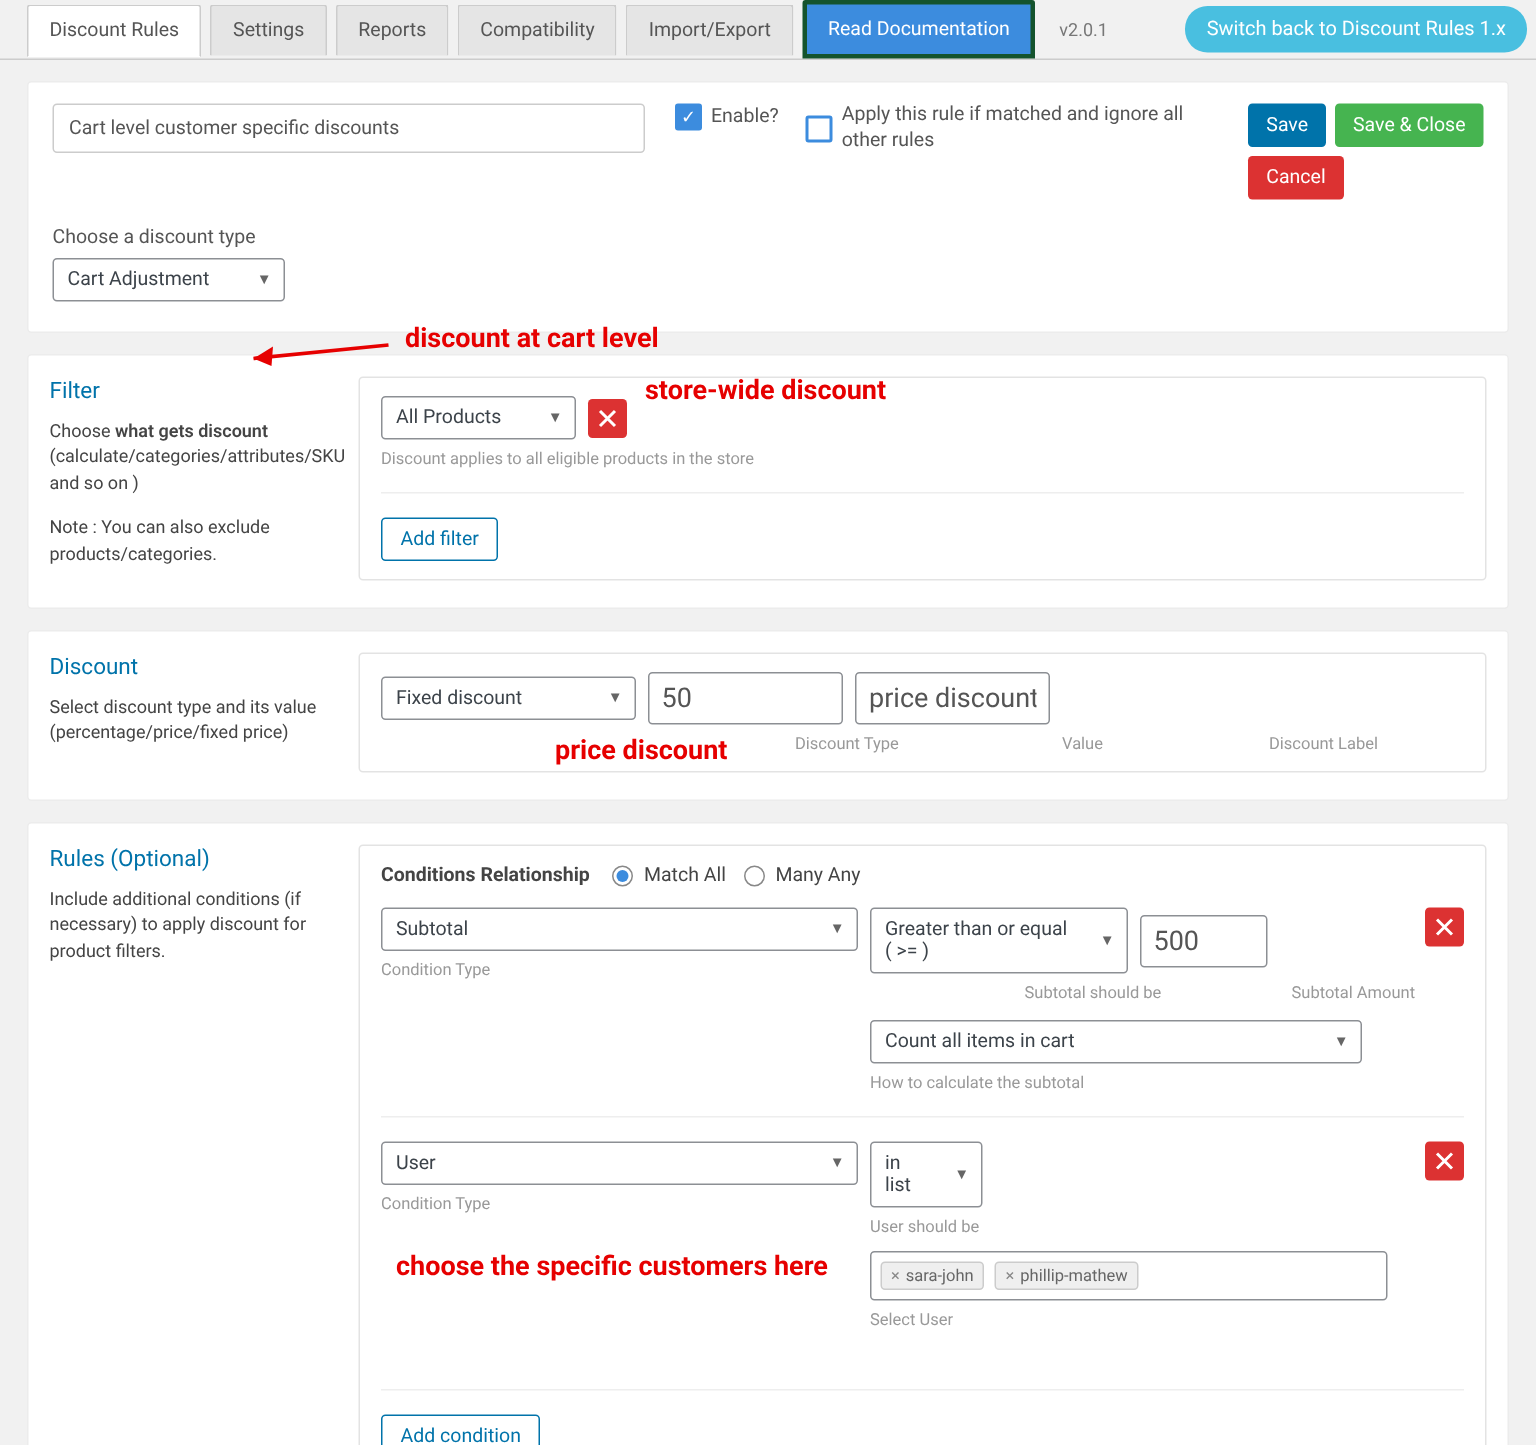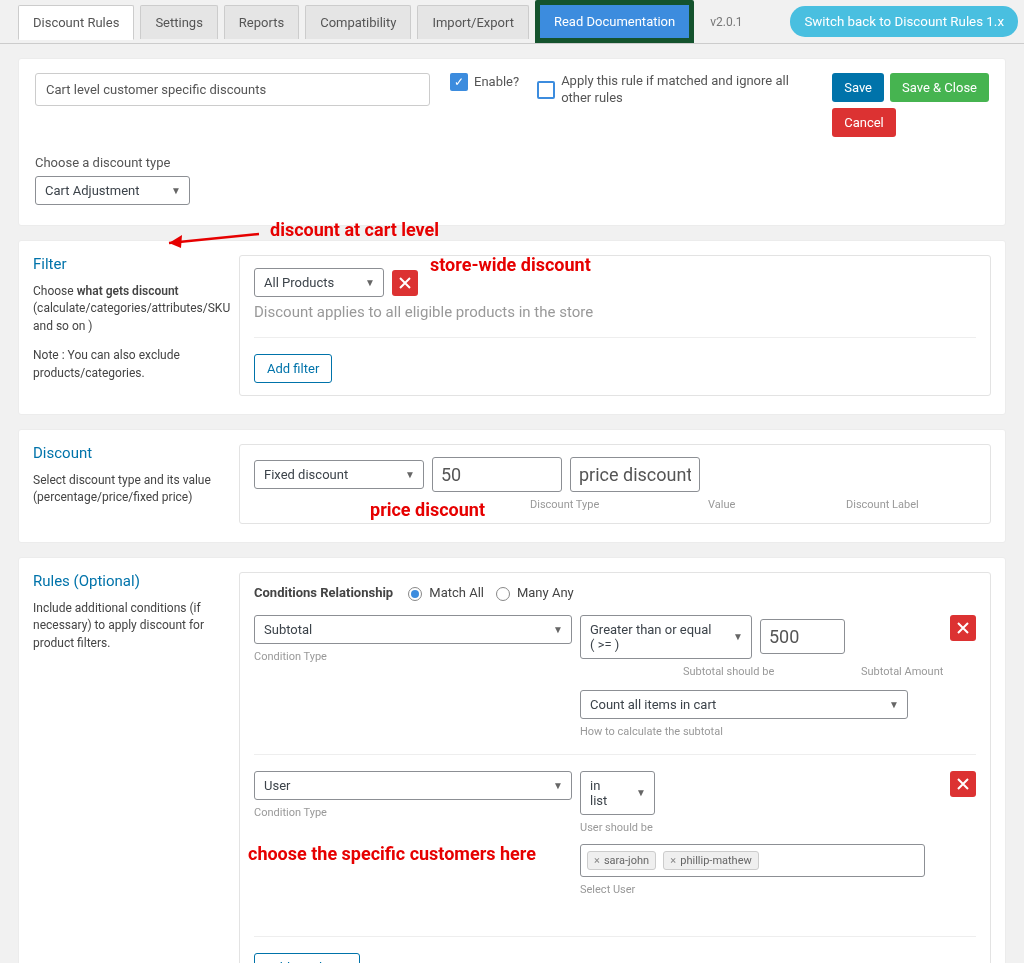--- a/index.html
+++ b/index.html
@@ -1,20 +1,20 @@
 <!DOCTYPE html>
 <html><head>
 <meta charset="utf-8">
 <style>
   *{box-sizing:border-box;margin:0;padding:0;font-family:-apple-system,BlinkMacSystemFont,"Segoe UI",Roboto,Arial,sans-serif;}
   body{background:#f1f1f1;font-size:13px;color:#555;padding:0;width:1024px;}
   .tabbar{display:flex;align-items:center;gap:6px;border-bottom:1px solid #ccc;padding:0 6px 0 18px;background:#f1f1f1;}
   .tab{padding:9px 14px;color:#555;background:#e5e5e5;border:1px solid #ccc;border-bottom:none;border-radius:2px 2px 0 0;margin-right:0;cursor:pointer;}
   .tab.active{background:#fff;border-bottom:1px solid #fff;position:relative;top:1px;}
-  .tab.doc{background:#3c8cde;color:#fff;border:5px solid #14532d;}
+  .tab.doc{background:#3c8cde;color:#fff;border:3px solid #14532d;}
   .version{font-size:12px;color:#777;margin-left:10px;}
   .spacer{flex:1;}
   .switch-btn{background:#49bfe0;color:#fff;border:none;padding:8px 14px;border-radius:15px;cursor:pointer;}
   .panel{background:#fff;margin:14px 18px;border:1px solid #ececec;border-radius:3px;padding:14px 16px 20px 16px;position:relative;}
   .toprow{display:flex;align-items:flex-start;gap:10px;}
   .rule-name{width:395px;padding:8px 10px;border:1px solid #ccc;border-radius:3px;font-size:13px;color:#555;}
   .chk{display:flex;align-items:center;gap:6px;}
   .chkbox{width:18px;height:18px;border-radius:2px;display:flex;align-items:center;justify-content:center;color:#fff;font-size:12px;flex-shrink:0;}
   .chk-on{background:#3c8cde;}
   .chk-off{border:2px solid #3c8cde;background:#fff;}
@@ -37,21 +37,21 @@
   .section{display:flex;gap:20px;background:#fff;margin:14px 18px;border:1px solid #ececec;border-radius:3px;padding:14px 14px 18px 14px;}
   .side{width:186px;flex-shrink:0;}
   .side-title{color:#0073aa;font-size:15px;margin-bottom:10px;}
   .side-desc{font-size:12px;color:#444;line-height:1.45;}
   .side-desc b{font-weight:600;}
   .side-note{font-size:12px;color:#444;margin-top:12px;line-height:1.45;}
   .card{flex:1;border:1px solid #e3e3e3;border-radius:3px;padding:12px 14px;position:relative;}
   .row{display:flex;gap:8px;align-items:center;}
   .del-btn{background:#dc3232;border-radius:3px;width:26px;height:26px;display:flex;align-items:center;justify-content:center;cursor:pointer;}
   .del-btn svg{fill:#fff;}
-  .hint{font-size:15px;color:#999;margin-top:6px;}
+  .hint{font-size:11px;color:#999;margin-top:6px;}
   .divider{border-top:1px solid #eee;margin:16px 0;}
   .btn-outline{background:#fff;border:1px solid #0073aa;color:#0073aa;border-radius:3px;padding:6px 12px;font-size:13px;cursor:pointer;}
   .input-text{border:1px solid #8c8f94;border-radius:3px;padding:6px 8px;font-size:18px;color:#555;}
   .col-labels{font-size:11px;color:#999;margin-top:6px;justify-content:flex-end;}
   .radio{width:14px;height:14px;border:1px solid #888;border-radius:50%;display:inline-flex;align-items:center;justify-content:center;margin:0 4px 0 2px;vertical-align:middle;}
   .radio.on::after{content:"";width:8px;height:8px;border-radius:50%;background:#3c8cde;}
   .cond-row{display:flex;gap:8px;align-items:flex-start;}
   .cond-left{flex:0 0 318px;}
   .cond-right{flex:1;}
   .del-right{position:absolute;right:0;top:0;}
@@ -247,18 +247,18 @@
           <div class="col-labels">Select User</div>
         </div>
       </div>
       <div class="del-btn del-right">
         <svg width="12" height="12" viewBox="0 0 12 12">
             <path d="M1 1 L11 11 M11 1 L1 11" stroke="#fff" stroke-width="2"></path>
           </svg>
       </div>
     </div>
 
-    <div class="annot" style="left:8px;top:270px;line-height:1.2;">choose the specific customers here</div>
+    <div class="annot" style="left:24px;top:270px;line-height:1.2;">choose the specific customers here</div>
 
     <div class="divider" style="margin-top:40px;"></div>
     <button class="btn-outline"><span>Add condition</span></button>
   </div>
 </div>
 
 </body></html>

